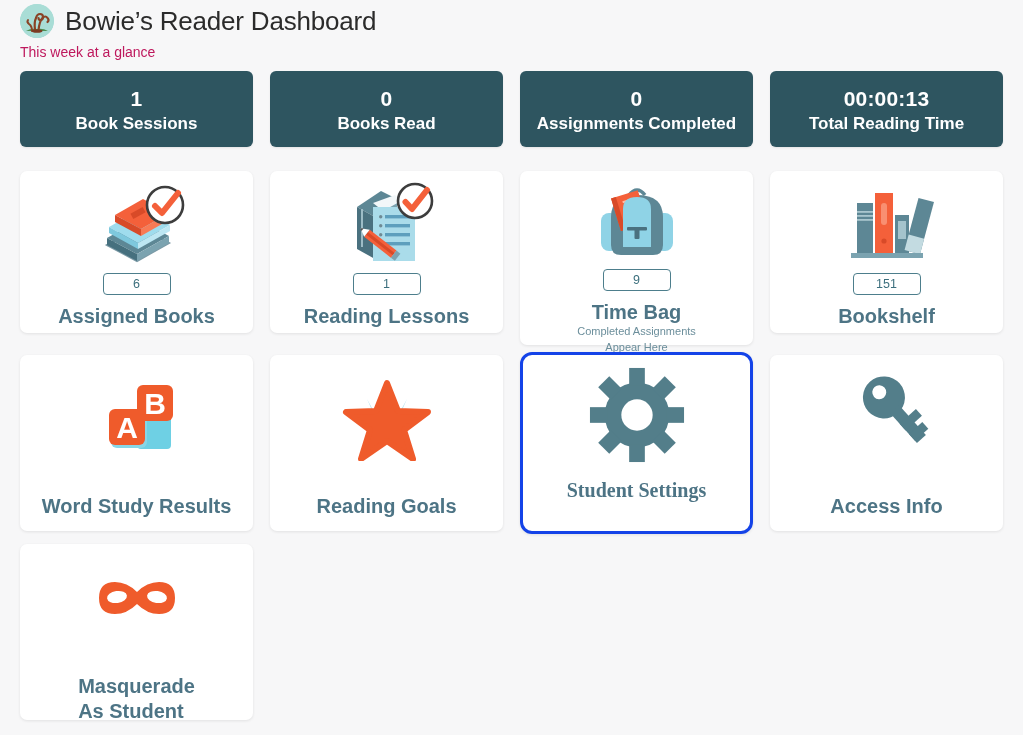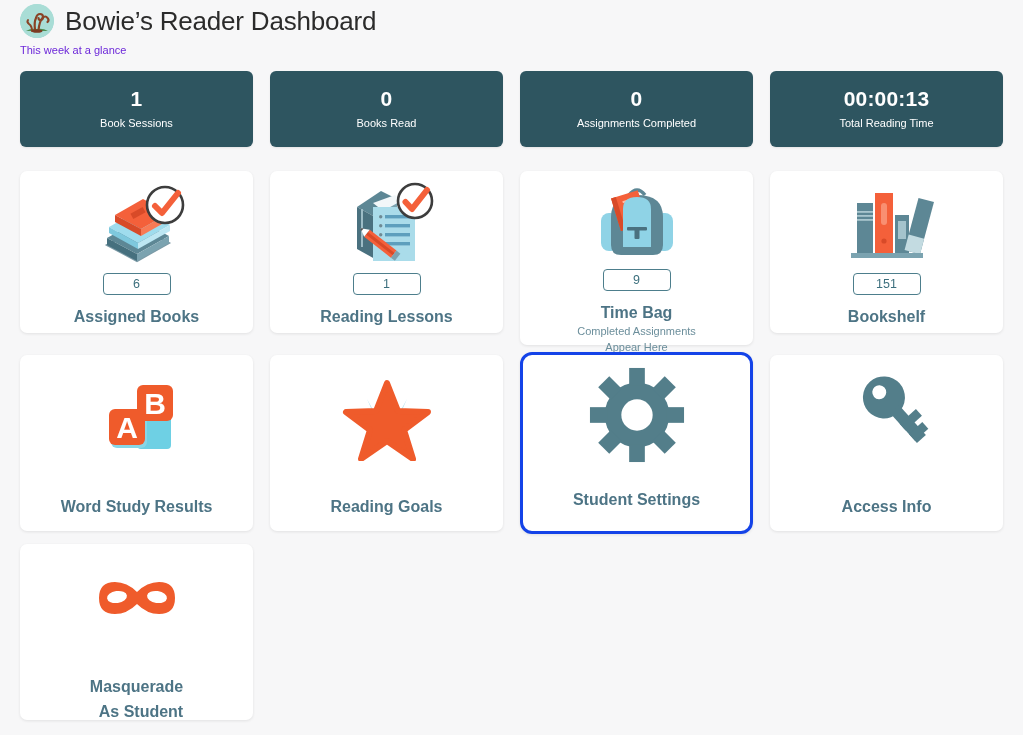--- a/index.html
+++ b/index.html
@@ -39,22 +39,22 @@
   .avatar svg { display: block; }
   .page-title {
     font-size: 26px;
     font-weight: 400;
     color: #2b2b2b;
     letter-spacing: -0.2px;
     line-height: 30px;
   }
   .subtitle {
     margin: 6px 0 0 20px;
-    font-size: 11px;
-    color: #6d28d9;
+    font-size: 14px;
+    color: #be185d;
     font-weight: 400;
   }
 
   
   .grid {
     position: absolute;
     left: 20px;
     top: 71px;
     width: 983px;
   }
@@ -77,22 +77,22 @@
     color: #ffffff;
     box-shadow: 0 1px 2px rgba(0,0,0,0.08);
   }
   .stat-value {
     font-size: 21px;
     font-weight: 700;
     line-height: 24px;
     letter-spacing: 0.2px;
   }
   .stat-label {
-    font-size: 11px;
-    font-weight: 400;
+    font-size: 17px;
+    font-weight: 700;
     margin-top: 5px;
     line-height: 15px;
   }
 
   
   .tile-row { margin-bottom: 10px; }
 
   .tile {
     background: #ffffff;
     border-radius: 7px;
@@ -133,28 +133,28 @@
     font-size: 12.5px;
     line-height: 16px;
     padding: 2px 0;
     width: 68px;
     text-align: center;
     margin-top: 2px;
   }
 
   .tile-label {
     color: #4d7485;
-    font-size: 16px;
+    font-size: 20px;
     font-weight: 700;
-    text-align: right;
+    text-align: left;
     margin-top: 12px;
     line-height: 19px;
   }
   .tile.h2 .tile-label, .tile.h3 .tile-label { margin-top: 30px; }
-  .tile.focused .tile-label { margin-top: 23px; }
+  .tile.focused .tile-label { margin-top: 14px; font-family: Liberation Serif, serif; }
   .tile-label.two-line { line-height: 25px; }
   .tile-label.raised { margin-top: 12px; }
 
   .tile-sub {
     color: #6b8e9b;
     font-size: 11px;
     line-height: 13px;
     margin-top: 3px;
   }
 

